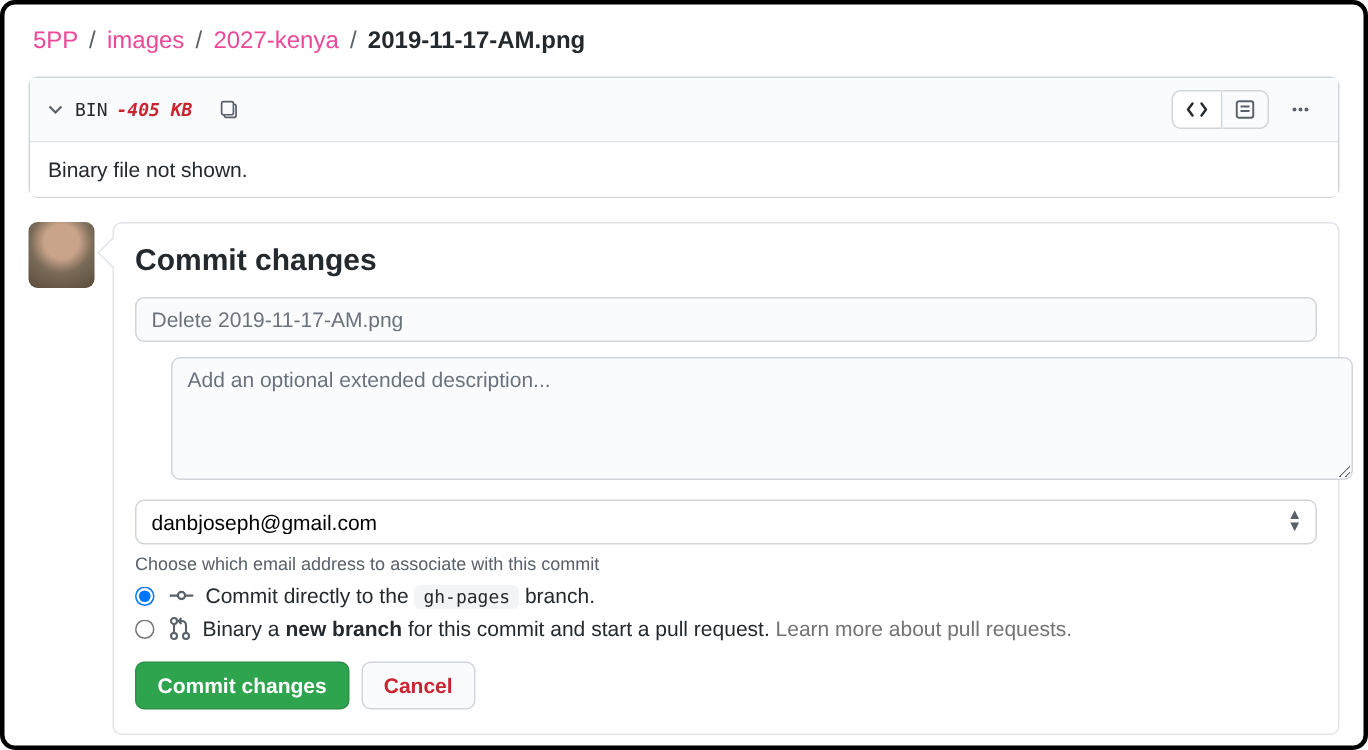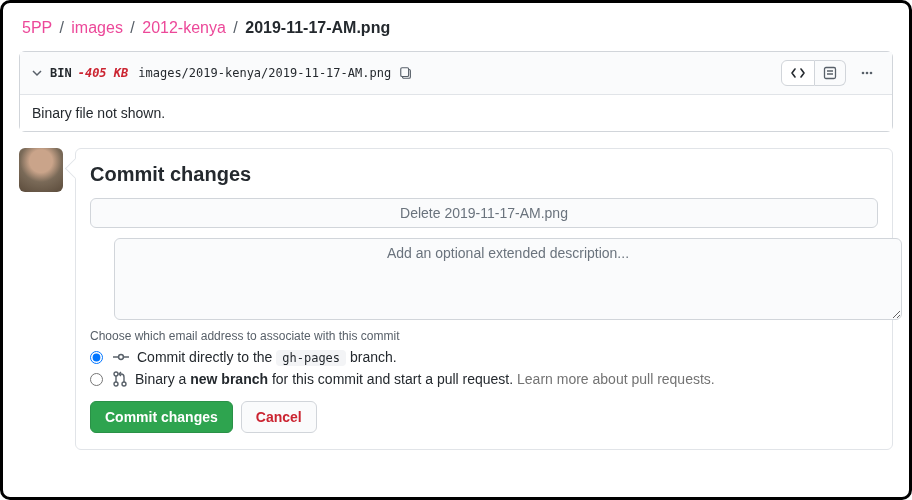--- a/index.html
+++ b/index.html
@@ -33,21 +33,21 @@
     display: flex;
     align-items: center;
     padding: 8px 12px;
     background: #fafbfc;
     border-bottom: 1px solid #e1e4e8;
     font-size: 12px;
   }
   .chevron { display:inline-block; margin-right:8px; color:#586069; }
   .bin-tag {
     font-family: SFMono-Regular, Consolas, monospace;
-    font-weight: 700;
+    font-weight: 400;
     color: #24292e;
     margin-right: 6px;
   }
   .size-neg {
     font-family: SFMono-Regular, Consolas, monospace;
     font-weight: 700;
     color: #cb2431;
     margin-right: 10px;
     font-style: italic;
   }
@@ -89,21 +89,20 @@
     content:""; position:absolute; left:-8px; top:12px;
     width:14px; height:14px; background:#fff;
     border-left:1px solid #e1e4e8; border-bottom:1px solid #e1e4e8;
     transform: rotate(45deg);
   }
   .commit-title { font-size:20px; font-weight:600; margin-bottom:12px; }
   .inp {
     width:100%; border:1px solid #d1d5da; border-radius:6px;
     background:#fafbfc; padding:6px 10px; font-size:14px;
     color:#24292e;
-    text-align:center;
   }
   .inp::placeholder { color:#6a737d; }
   textarea.inp { resize:vertical; height:82px; margin-top:10px; font-family:inherit;margin-left:24px; }
   .select-wrap { position:relative; margin-top:10px; }
   .select-wrap select {
     width:100%; border:1px solid #d1d5da; border-radius:6px;
     background:#fff; padding:6px 30px 6px 10px; font-size:14px;
     appearance:none; -webkit-appearance:none;
   }
   .select-caret {
@@ -129,35 +128,34 @@
   svg { display:block; }
 </style>
 </head>
 <body>
 
 <div class="breadcrumb">
   <a href="#">5PP</a>
   <span class="sep">/</span>
   <a href="#">images</a>
   <span class="sep">/</span>
-  <a href="#">2012-kenya</a>
+  <a href="#">2027-kenya</a>
   <span class="sep">/</span>
   <span class="current">2019-11-17-AM.png</span>
 </div>
 
 <div class="file-box">
   <div class="file-header">
     <span class="chevron">
       <svg width="10" height="10" viewBox="0 0 10 10">
           <path d="M1 3 L5 7 L9 3" fill="none" stroke="currentColor" stroke-width="1.5"></path>
         </svg>
     </span>
     <span class="bin-tag">BIN</span>
     <span class="size-neg">-405 KB</span>
-    <span class="file-path">images/2019-kenya/2019-11-17-AM.png</span>
     <span class="copy-icon">
       <svg width="14" height="14" viewBox="0 0 16 16">
           <rect x="4" y="4" width="9" height="10" rx="1.5" fill="none" stroke="currentColor" stroke-width="1.3"></rect>
           <rect x="2" y="2" width="9" height="10" rx="1.5" fill="#fafbfc" stroke="currentColor" stroke-width="1.3"></rect>
         </svg>
     </span>
     <span class="header-spacer"></span>
     <div class="btn-group">
       <div class="btn-icon active">
         <svg width="16" height="14" viewBox="0 0 16 14">
@@ -185,20 +183,26 @@
 
 <div class="commit-row">
   <div class="avatar"></div>
   <div class="commit-panel">
     <div class="commit-title">Commit changes</div>
 
     <input class="inp" type="text" placeholder="Delete 2019-11-17-AM.png" style="">
 
     <textarea class="inp" placeholder="Add an optional extended description..." style=""></textarea>
 
+    <div class="select-wrap">
+      <select>
+        <option>danbjoseph@gmail.com</option>
+      </select>
+      <div class="select-caret">▲<br>▼</div>
+    </div>
     <div class="help">Choose which email address to associate with this commit</div>
 
     <label class="radio-row">
       <input type="radio" name="ct" checked="" style="">
       <span class="mini-icon">
         <svg width="16" height="12" viewBox="0 0 16 12">
             <line x1="0" y1="6" x2="5" y2="6" stroke="currentColor" stroke-width="1.5"></line>
             <circle cx="8" cy="6" r="2.4" fill="none" stroke="currentColor" stroke-width="1.5"></circle>
             <line x1="11" y1="6" x2="16" y2="6" stroke="currentColor" stroke-width="1.5"></line>
           </svg>

